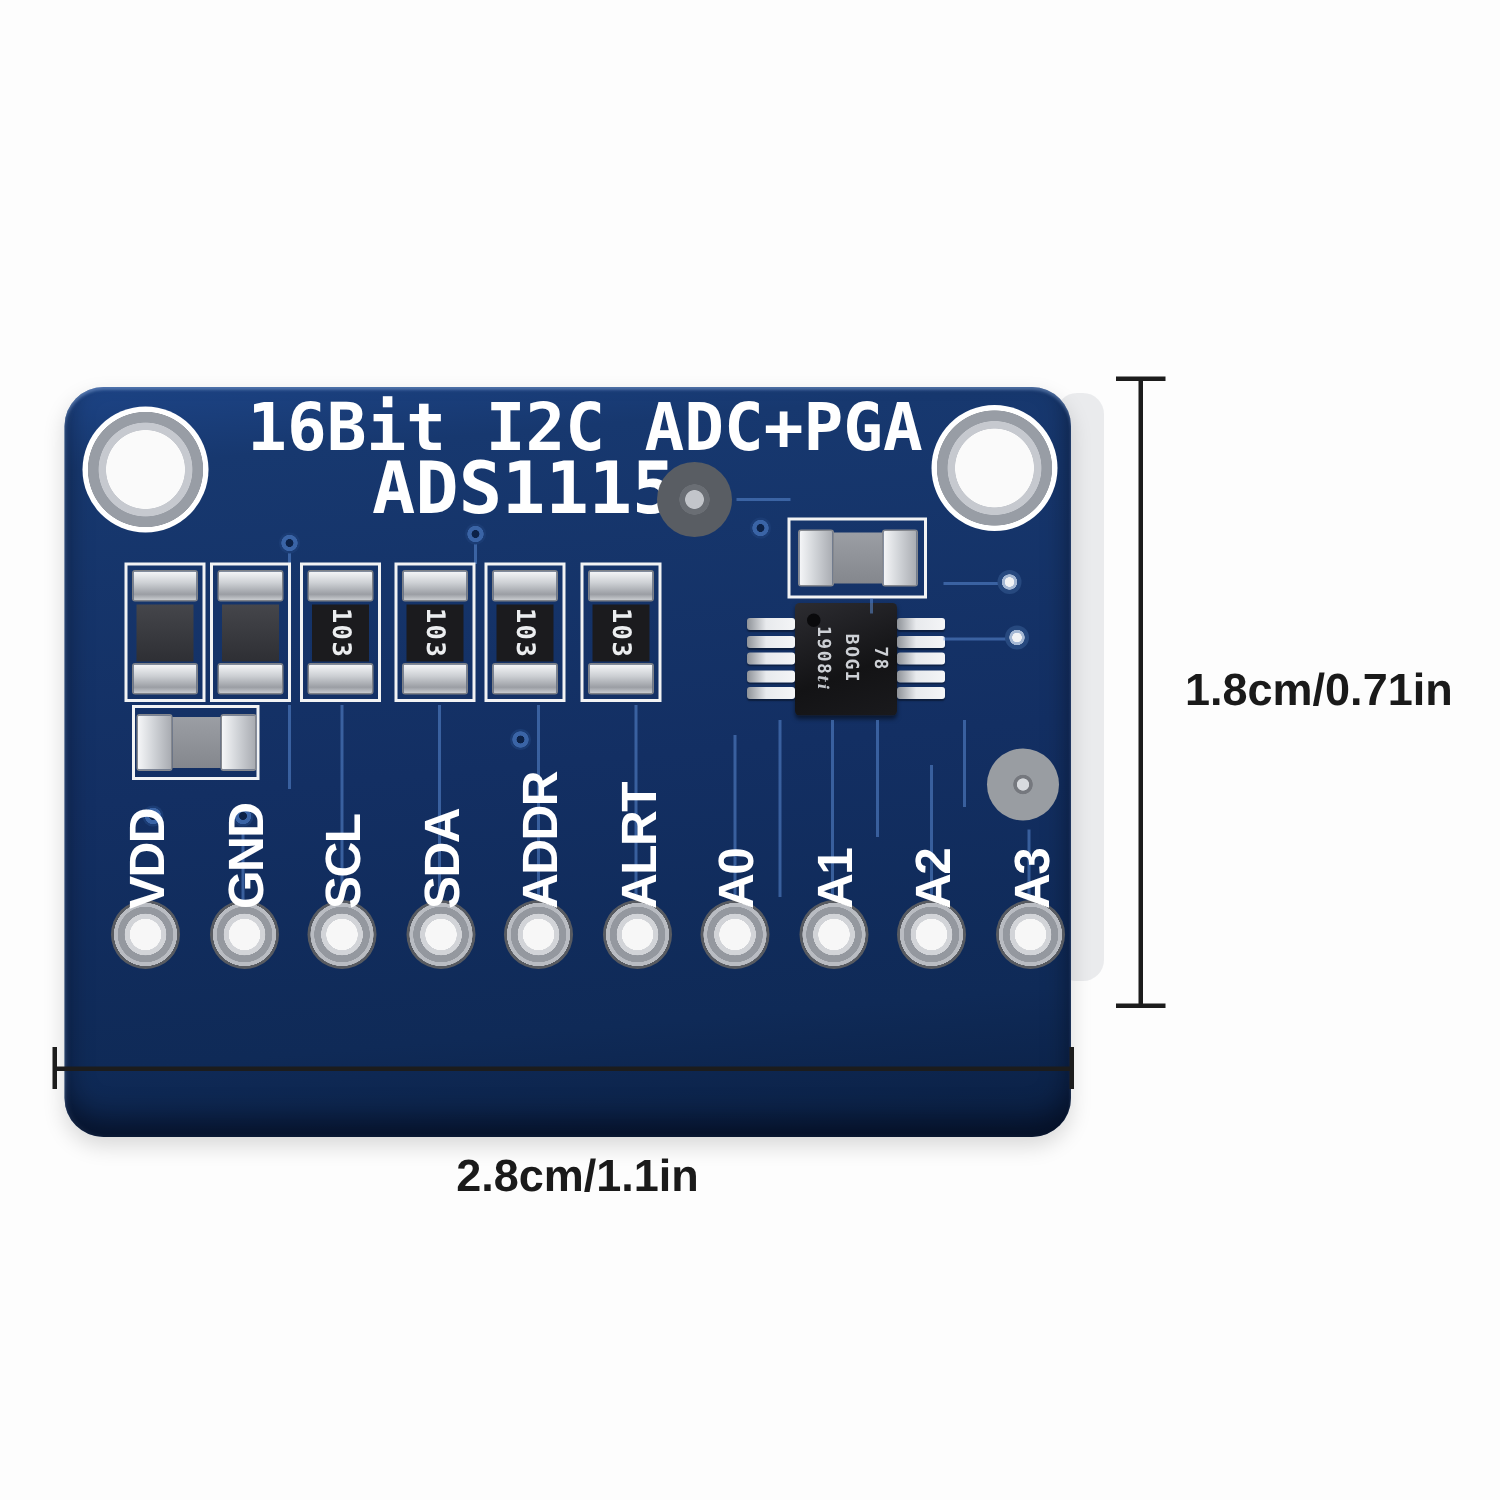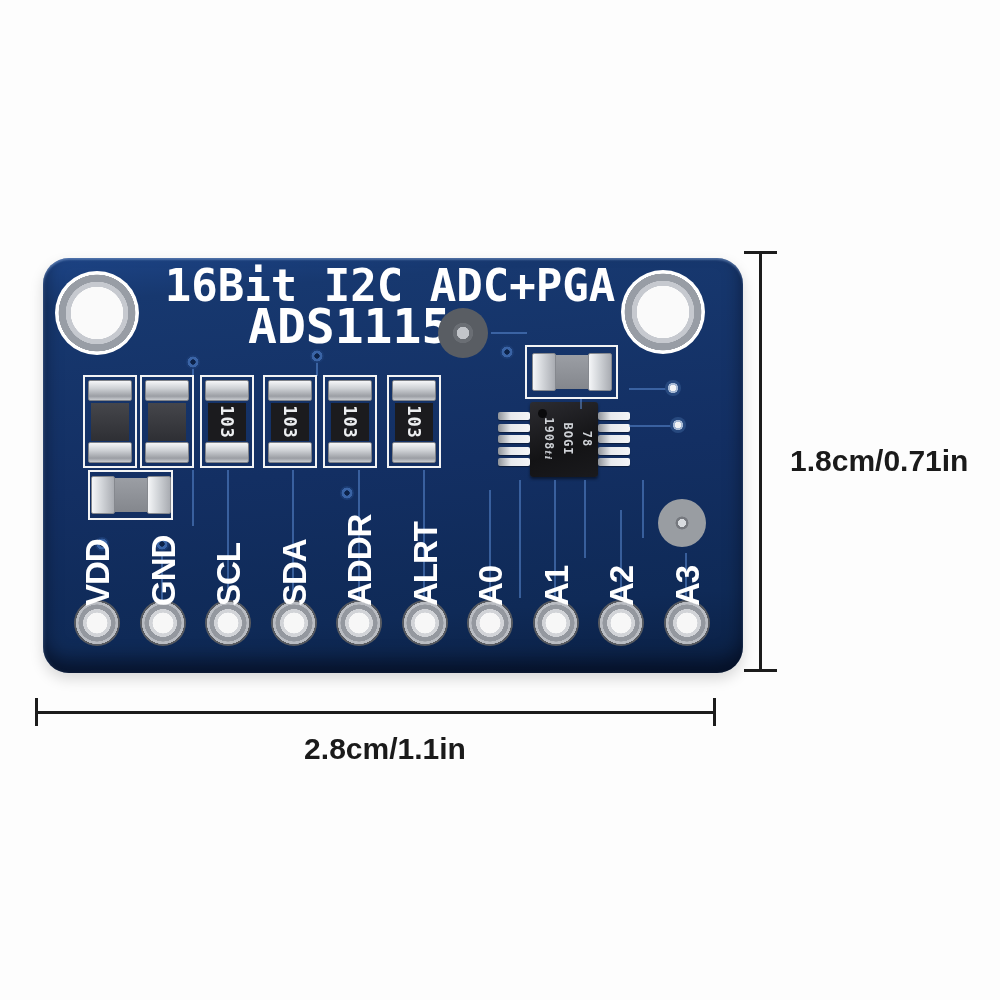--- a/index.html
+++ b/index.html
@@ -1,24 +1,24 @@
 <!DOCTYPE html>
 <html><head>
 <meta charset="utf-8">
 <style>
   html,body{margin:0;padding:0;background:#fff;}
   .canvas{position:relative;width:1000px;height:1000px;background:#fdfdfd;overflow:hidden;
           font-family:"Liberation Sans",sans-serif;}
   
   .glare{position:absolute;left:704px;top:262px;width:32px;height:392px;border-radius:14px;
          background:#e6e7ea;opacity:.85;}
-  .board{position:absolute;left:43px;top:258px;width:671px;height:415px;border-radius:26px;z-index:1;
+  .board{position:absolute;left:43px;top:258px;width:671px;height:500px;border-radius:26px;z-index:1;
          background:linear-gradient(175deg,#1d4486 0%,#17386f 10%,#132f63 50%,#0f2a57 82%,#0a1f42 100%);
          box-shadow:inset 0 2px 2px rgba(170,200,245,.35), inset 0 -12px 18px rgba(0,0,10,.5),
-                    inset 2px 0 3px rgba(120,160,220,.2), 0 6px 14px rgba(0,0,0,.15);padding-left:29px;}
+                    inset 2px 0 3px rgba(120,160,220,.2), 0 6px 14px rgba(0,0,0,.15);}
   .silk{color:#fff;font-family:"DejaVu Sans Mono",monospace;font-weight:bold;position:absolute;
         white-space:nowrap;}
   .t1{left:117px;top:2px;width:460px;font-size:44px;text-align:center;letter-spacing:0;}
   .t2{left:205px;top:40px;width:202px;font-size:48px;text-align:center;}
   .mount{position:absolute;width:84px;height:84px;border-radius:50%;
          background:radial-gradient(circle closest-side,#fafafa 0 62%,#c6c9cf 63% 74%,#989da5 75% 91%,#ffffff 92% 100%);}
   .mount.tl{left:12px;top:13px;}
   .mount.tr{left:578px;top:12px;}
   
   .trace{position:absolute;background:rgba(96,145,220,.5);}
@@ -61,21 +61,21 @@
   .pin-hole{position:absolute;width:46px;height:46px;border-radius:50%;
         background:radial-gradient(circle closest-side,#f7f7f7 0 45%,#d2d4d8 46% 60%,#94989f 61% 80%,#b9bcc2 81% 91%,#585b61 92% 100%);}
   .pin-label{position:absolute;height:34px;line-height:34px;font-weight:bold;font-size:33px;color:#fff;
         transform:rotate(-90deg);transform-origin:0 0;white-space:nowrap;letter-spacing:-1px;}
   
   .wm{position:absolute;left:313px;top:220px;z-index:6;font-size:30px;font-weight:bold;letter-spacing:2px;
         color:rgba(203,209,219,.55);text-shadow:0 1px 1px rgba(30,50,80,.35);}
   
   .dline{position:absolute;background:#1c1c1c;z-index:2;}
   .dlabel{position:absolute;color:#1a1a1a;font-weight:bold;font-size:30px;z-index:2;white-space:nowrap;}
-  .dlabel.h{left:250px;top:732px;width:270px;text-align:center;}
+  .dlabel.h{left:250px;top:768px;width:270px;text-align:center;}
   .dlabel.v{left:790px;top:444px;}
 </style>
 </head>
 <body>
 
 <div class="canvas">
   <div class="glare"></div>
 
   <div class="board" id="board">
     <div class="mount tl"></div>

